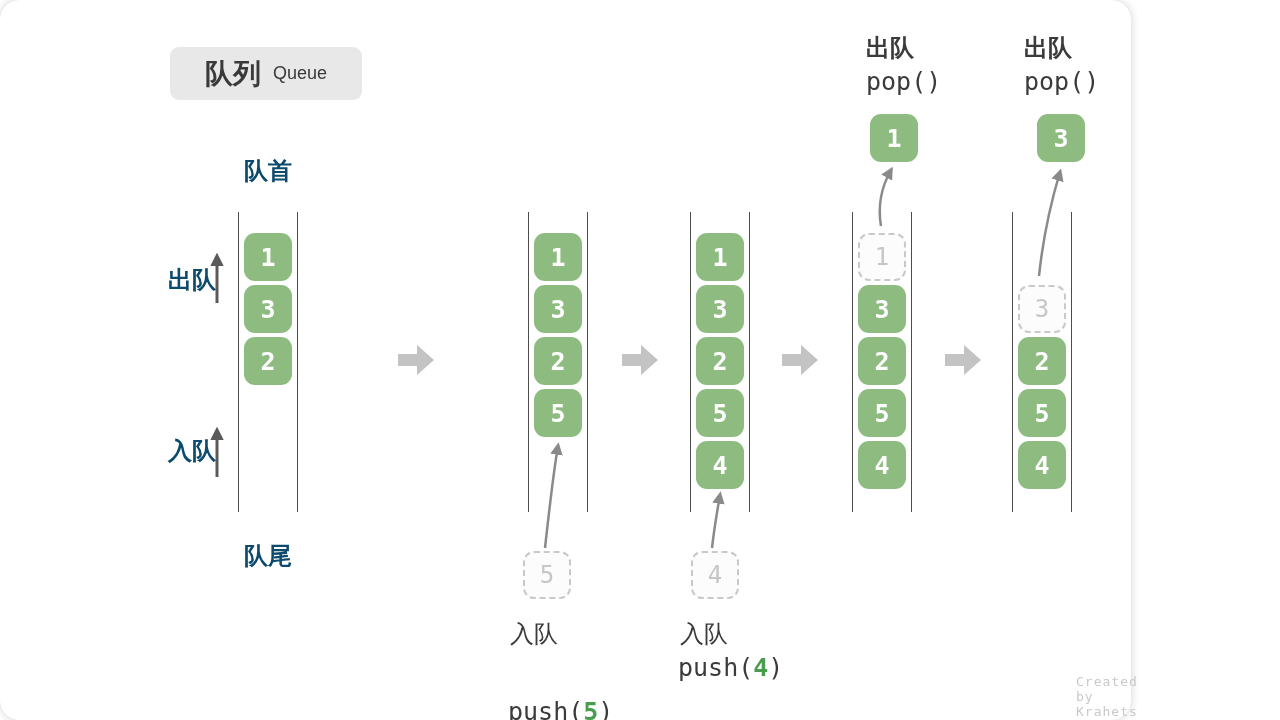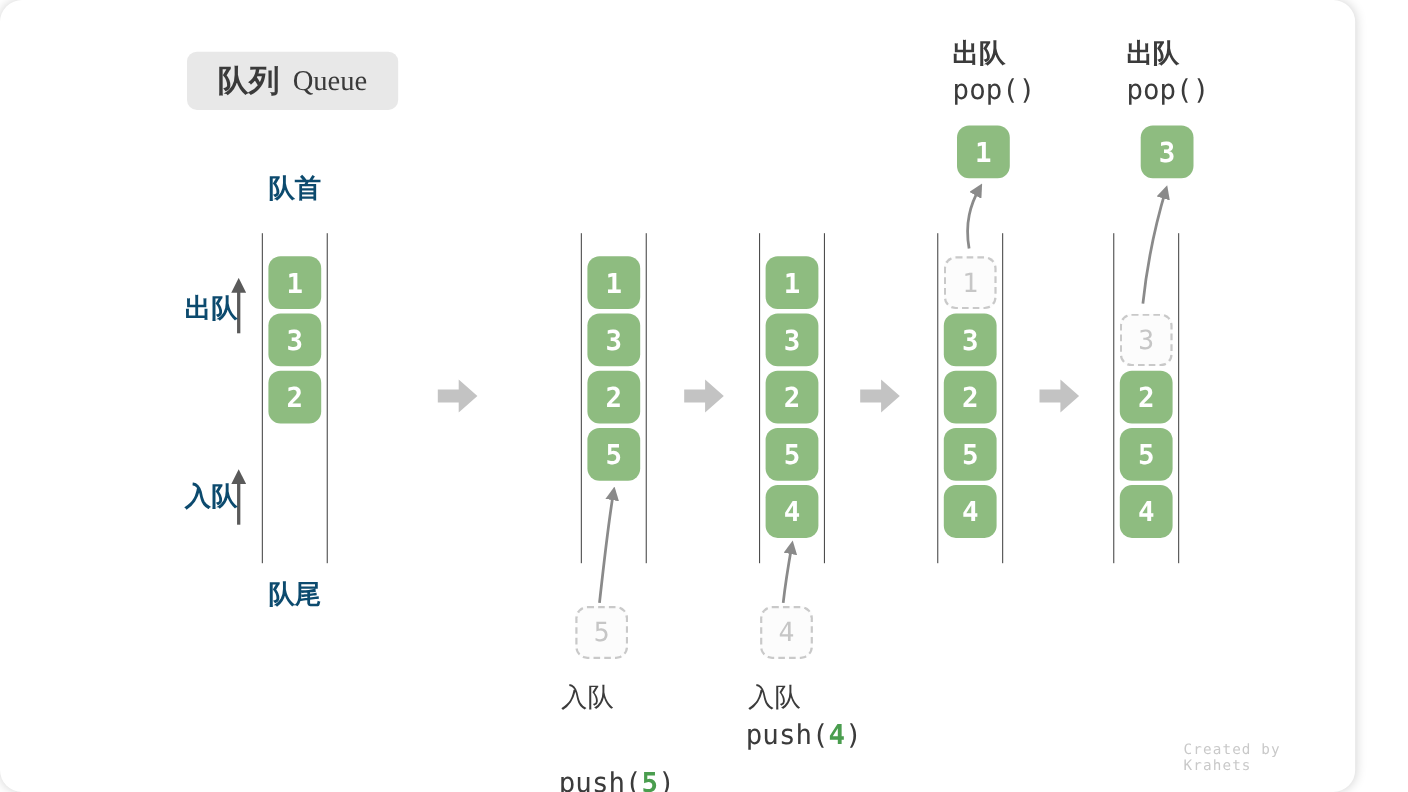--- a/index.html
+++ b/index.html
@@ -1,35 +1,35 @@
 <!DOCTYPE html>
 <html><head>
 <meta charset="utf-8">
 <style>
   * { margin: 0; padding: 0; box-sizing: border-box; }
   html, body { background: #ffffff; width: 1280px; height: 720px; overflow: hidden; }
   #canvas {
     position: relative;
-    width: 1232px; height: 720px;
+    width: 1131px; height: 720px;
     background: #ffffff;
     border-radius: 20px;
     box-shadow: 0 0 10px rgba(0,0,0,.18);
     font-family: "Liberation Sans", sans-serif;
     color: #3b3b3b;
   }
   .svg-overlay { position: absolute; left: 0; top: 0; width: 1280px; height: 720px; z-index: 1; }
 
   .title-badge {
     position: absolute; left: 170px; top: 47px; width: 192px; height: 53px;
     background: #e8e8e8; border-radius: 9px;
     display: flex; align-items: center; justify-content: center; gap: 12px;
     z-index: 2;
   }
   .title-zh { font-size: 28px; font-weight: 700; color: #3a3a3a; }
-  .title-en { font-size: 26px; font-family: Liberation Serif, serif; color: #3a3a3a; }
+  .title-en { font-size: 18px; font-family: Liberation Sans, sans-serif; color: #3a3a3a; }
 
   .queue-walls {
     position: absolute; top: 212px; height: 300px; width: 60px;
     border-left: 1.5px solid #4d4d4d; border-right: 1.5px solid #4d4d4d;
     z-index: 0;
   }
   .q1 { left: 238px; } .q2 { left: 528px; } .q3 { left: 690px; } .q4 { left: 852px; } .q5 { left: 1012px; }
 
   .elem {
     position: absolute; width: 48px; height: 48px;
@@ -92,21 +92,21 @@
     <path d="M881,226 C877,203 882,186 891,170" stroke="#8a8a8a" stroke-width="2.5" fill="none" marker-end="url(#ah)"></path>
     <path d="M1039,276 C1043,238 1051,202 1060,172" stroke="#8a8a8a" stroke-width="2.5" fill="none" marker-end="url(#ah)"></path>
   </svg>
 
   <div class="title-badge">
     <span class="title-zh">队列</span>
     <span class="title-en">Queue</span>
   </div>
 
   <div class="cjk-label centered-60" style="left:238px; top:155px;">队首</div>
-  <div class="cjk-label centered-60" style="left:238px; top:524px;">队尾</div>
+  <div class="cjk-label centered-60" style="left:238px; top:540px;">队尾</div>
   <div class="cjk-label" style="left:168px; top:264px;">出队</div>
   <div class="cjk-label" style="left:168px; top:435px;">入队</div>
 
   <div class="queue-walls q1"></div>
   <div class="elem s0" style="left:244px;">1</div>
   <div class="elem s1" style="left:244px;">3</div>
   <div class="elem s2" style="left:244px;">2</div>
 
   <div class="queue-walls q2"></div>
   <div class="elem s0" style="left:534px;">1</div>

